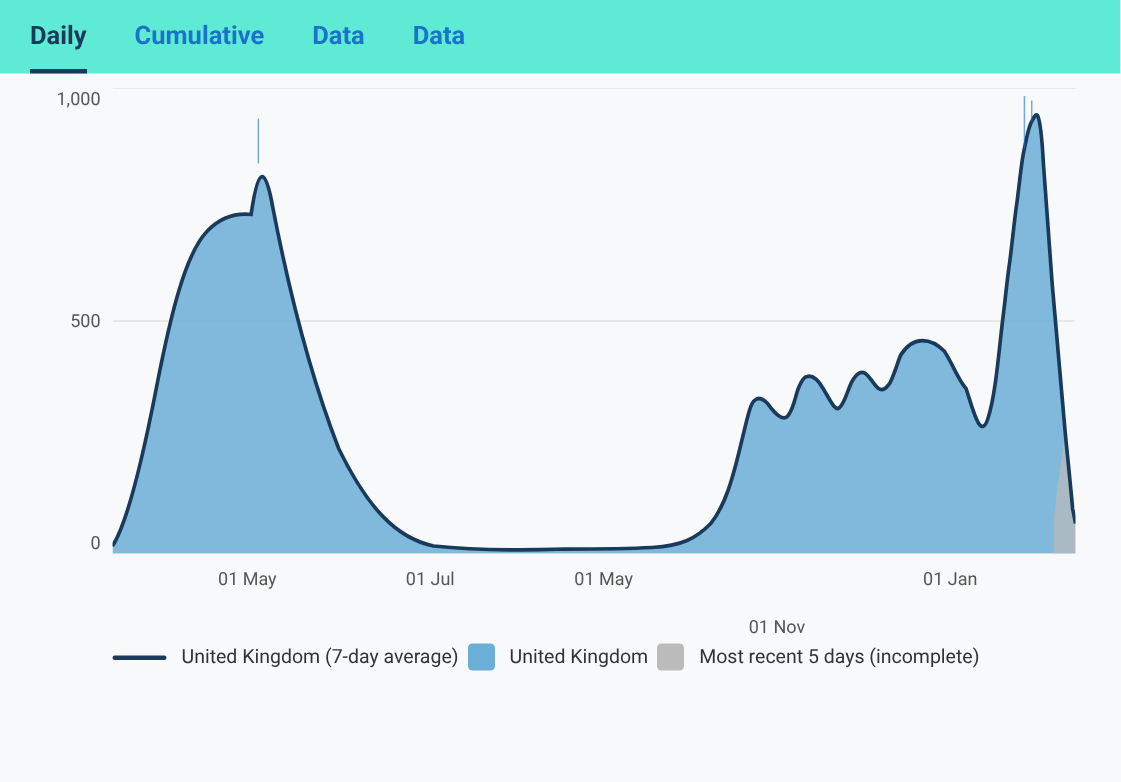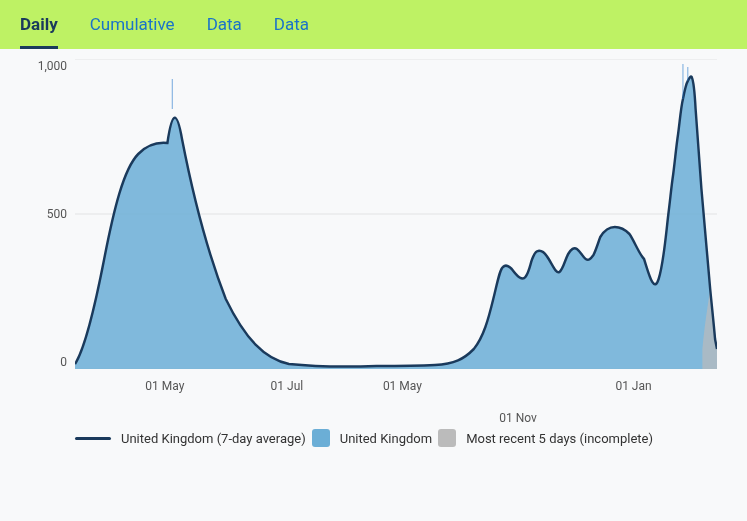--- a/index.html
+++ b/index.html
@@ -8,27 +8,27 @@
       background: #f8f9fa;
       width: 747px;
       min-height: 521px;
       overflow: hidden;
     }
 
     .nav-tabs {
       display: flex;
       align-items: center;
       padding: 14px 20px 0 20px;
-      background: #bef264;
+      background: #5eead4;
       gap: 32px;
     }
 
     .nav-tab {
       font-size: 17px;
-      font-weight: 400;
+      font-weight: 700;
       color: #1a73c9;
       cursor: pointer;
       padding-bottom: 12px;
       border-bottom: 3px solid transparent;
       text-decoration: none;
     }
 
     .nav-tab.active {
       font-weight: 700;
       color: #1a3a5c;

